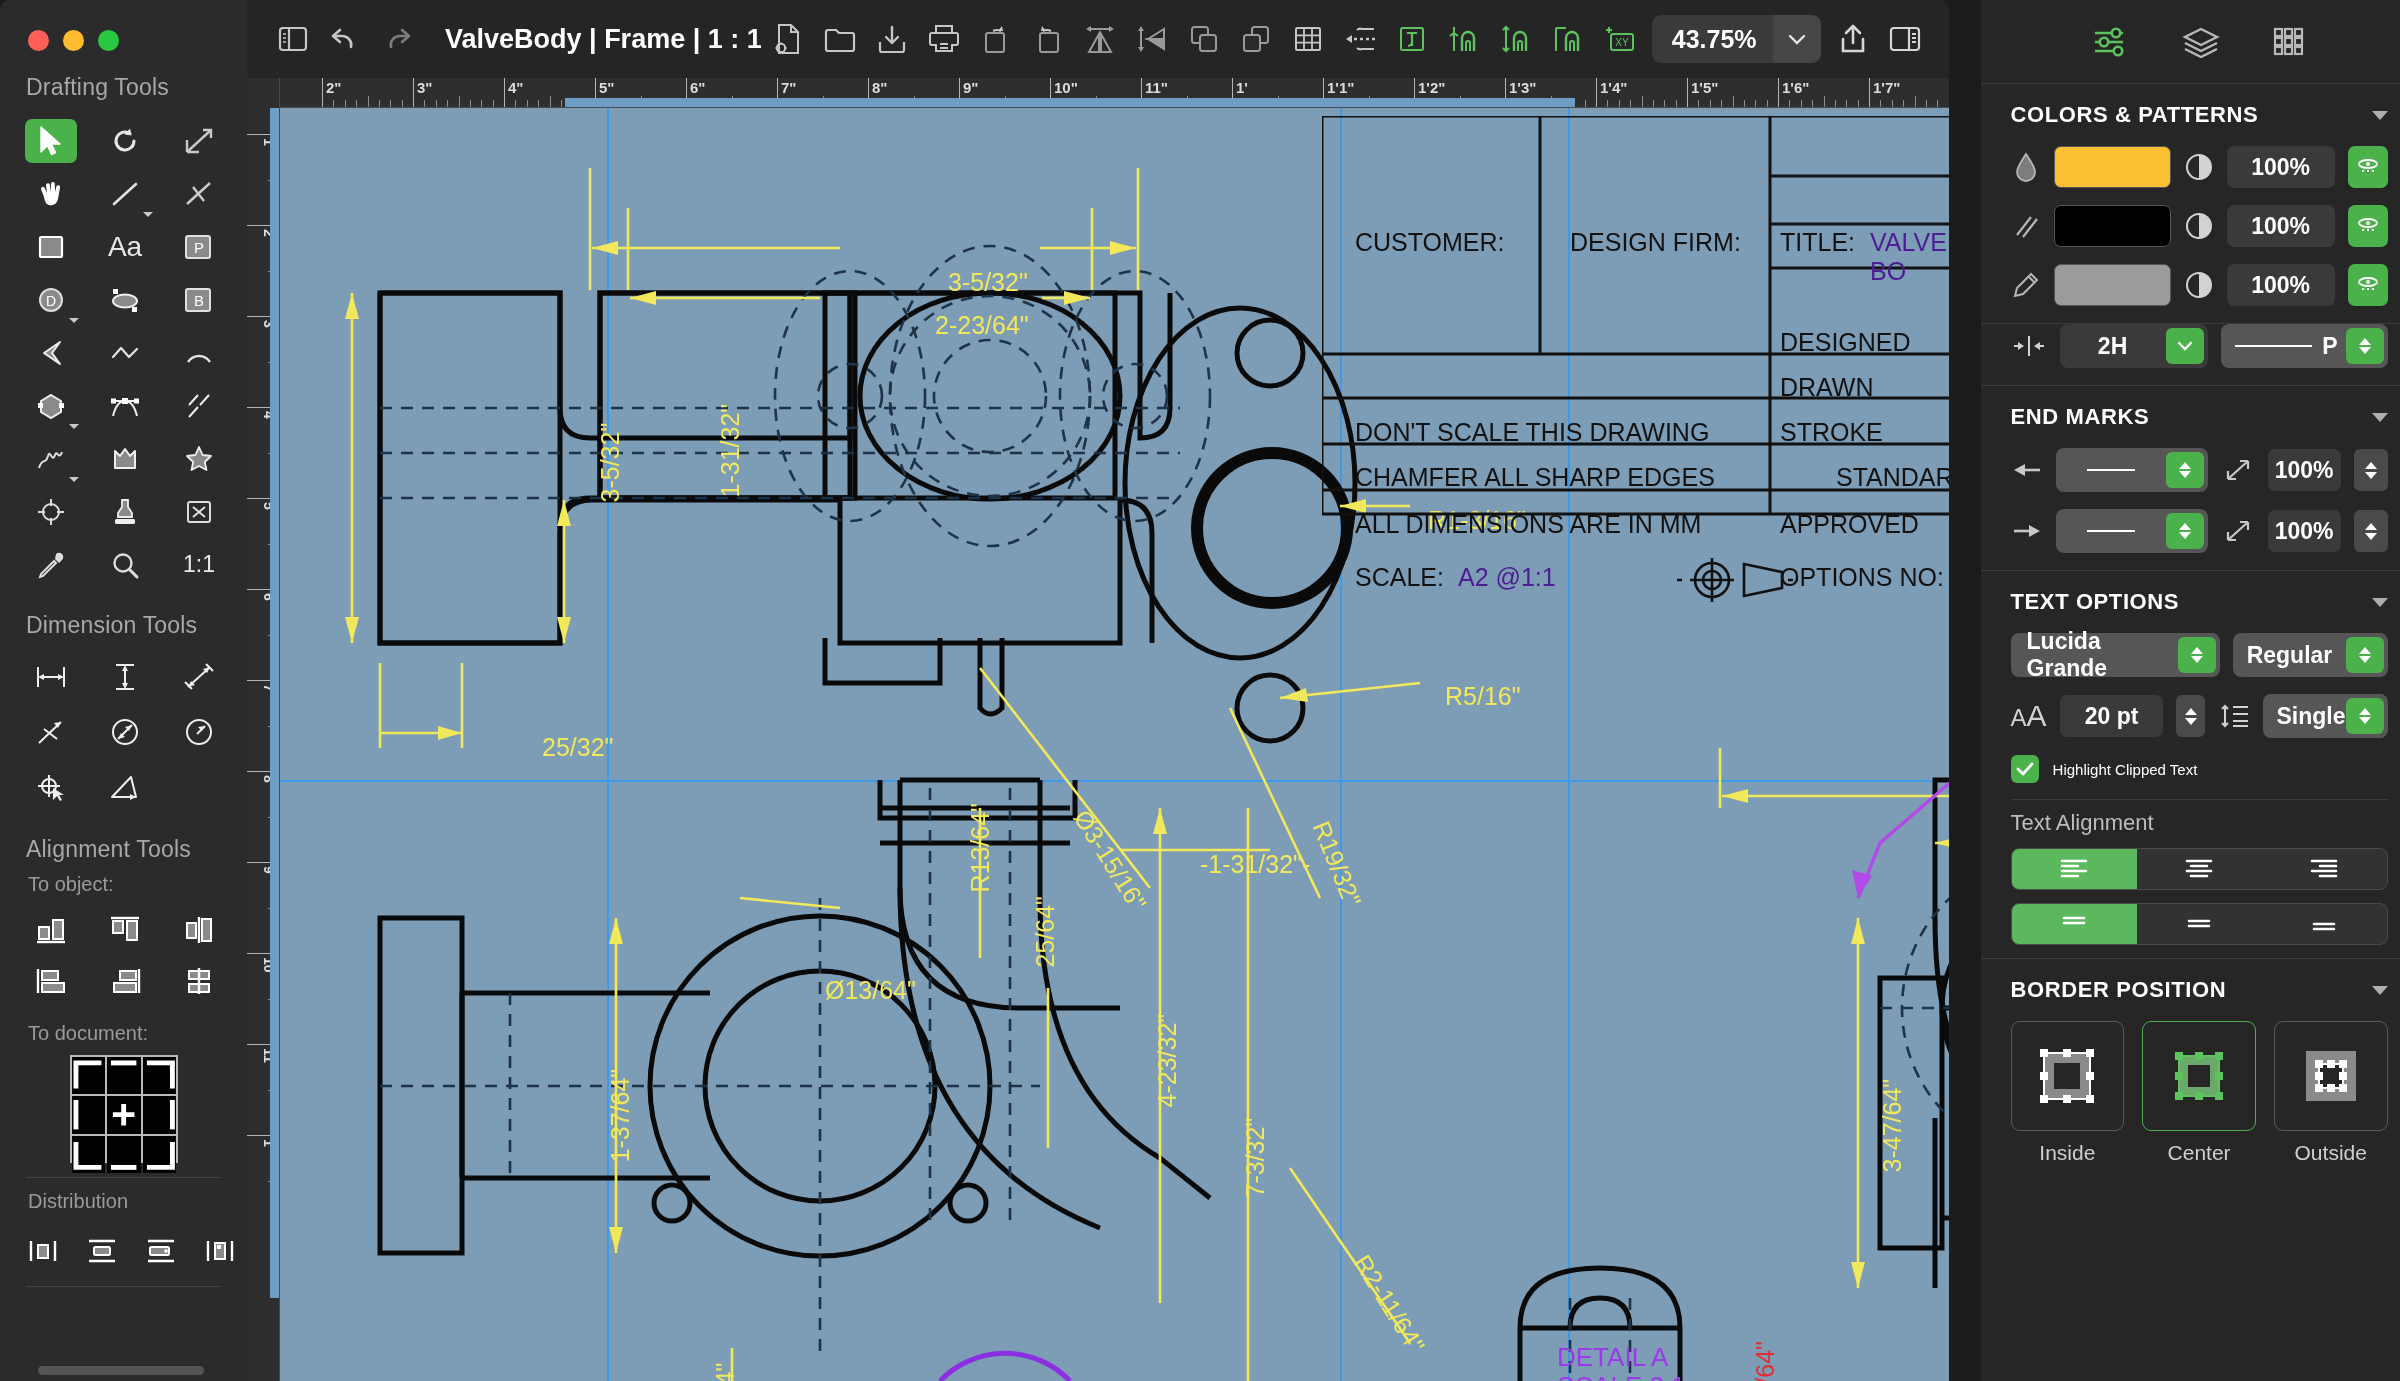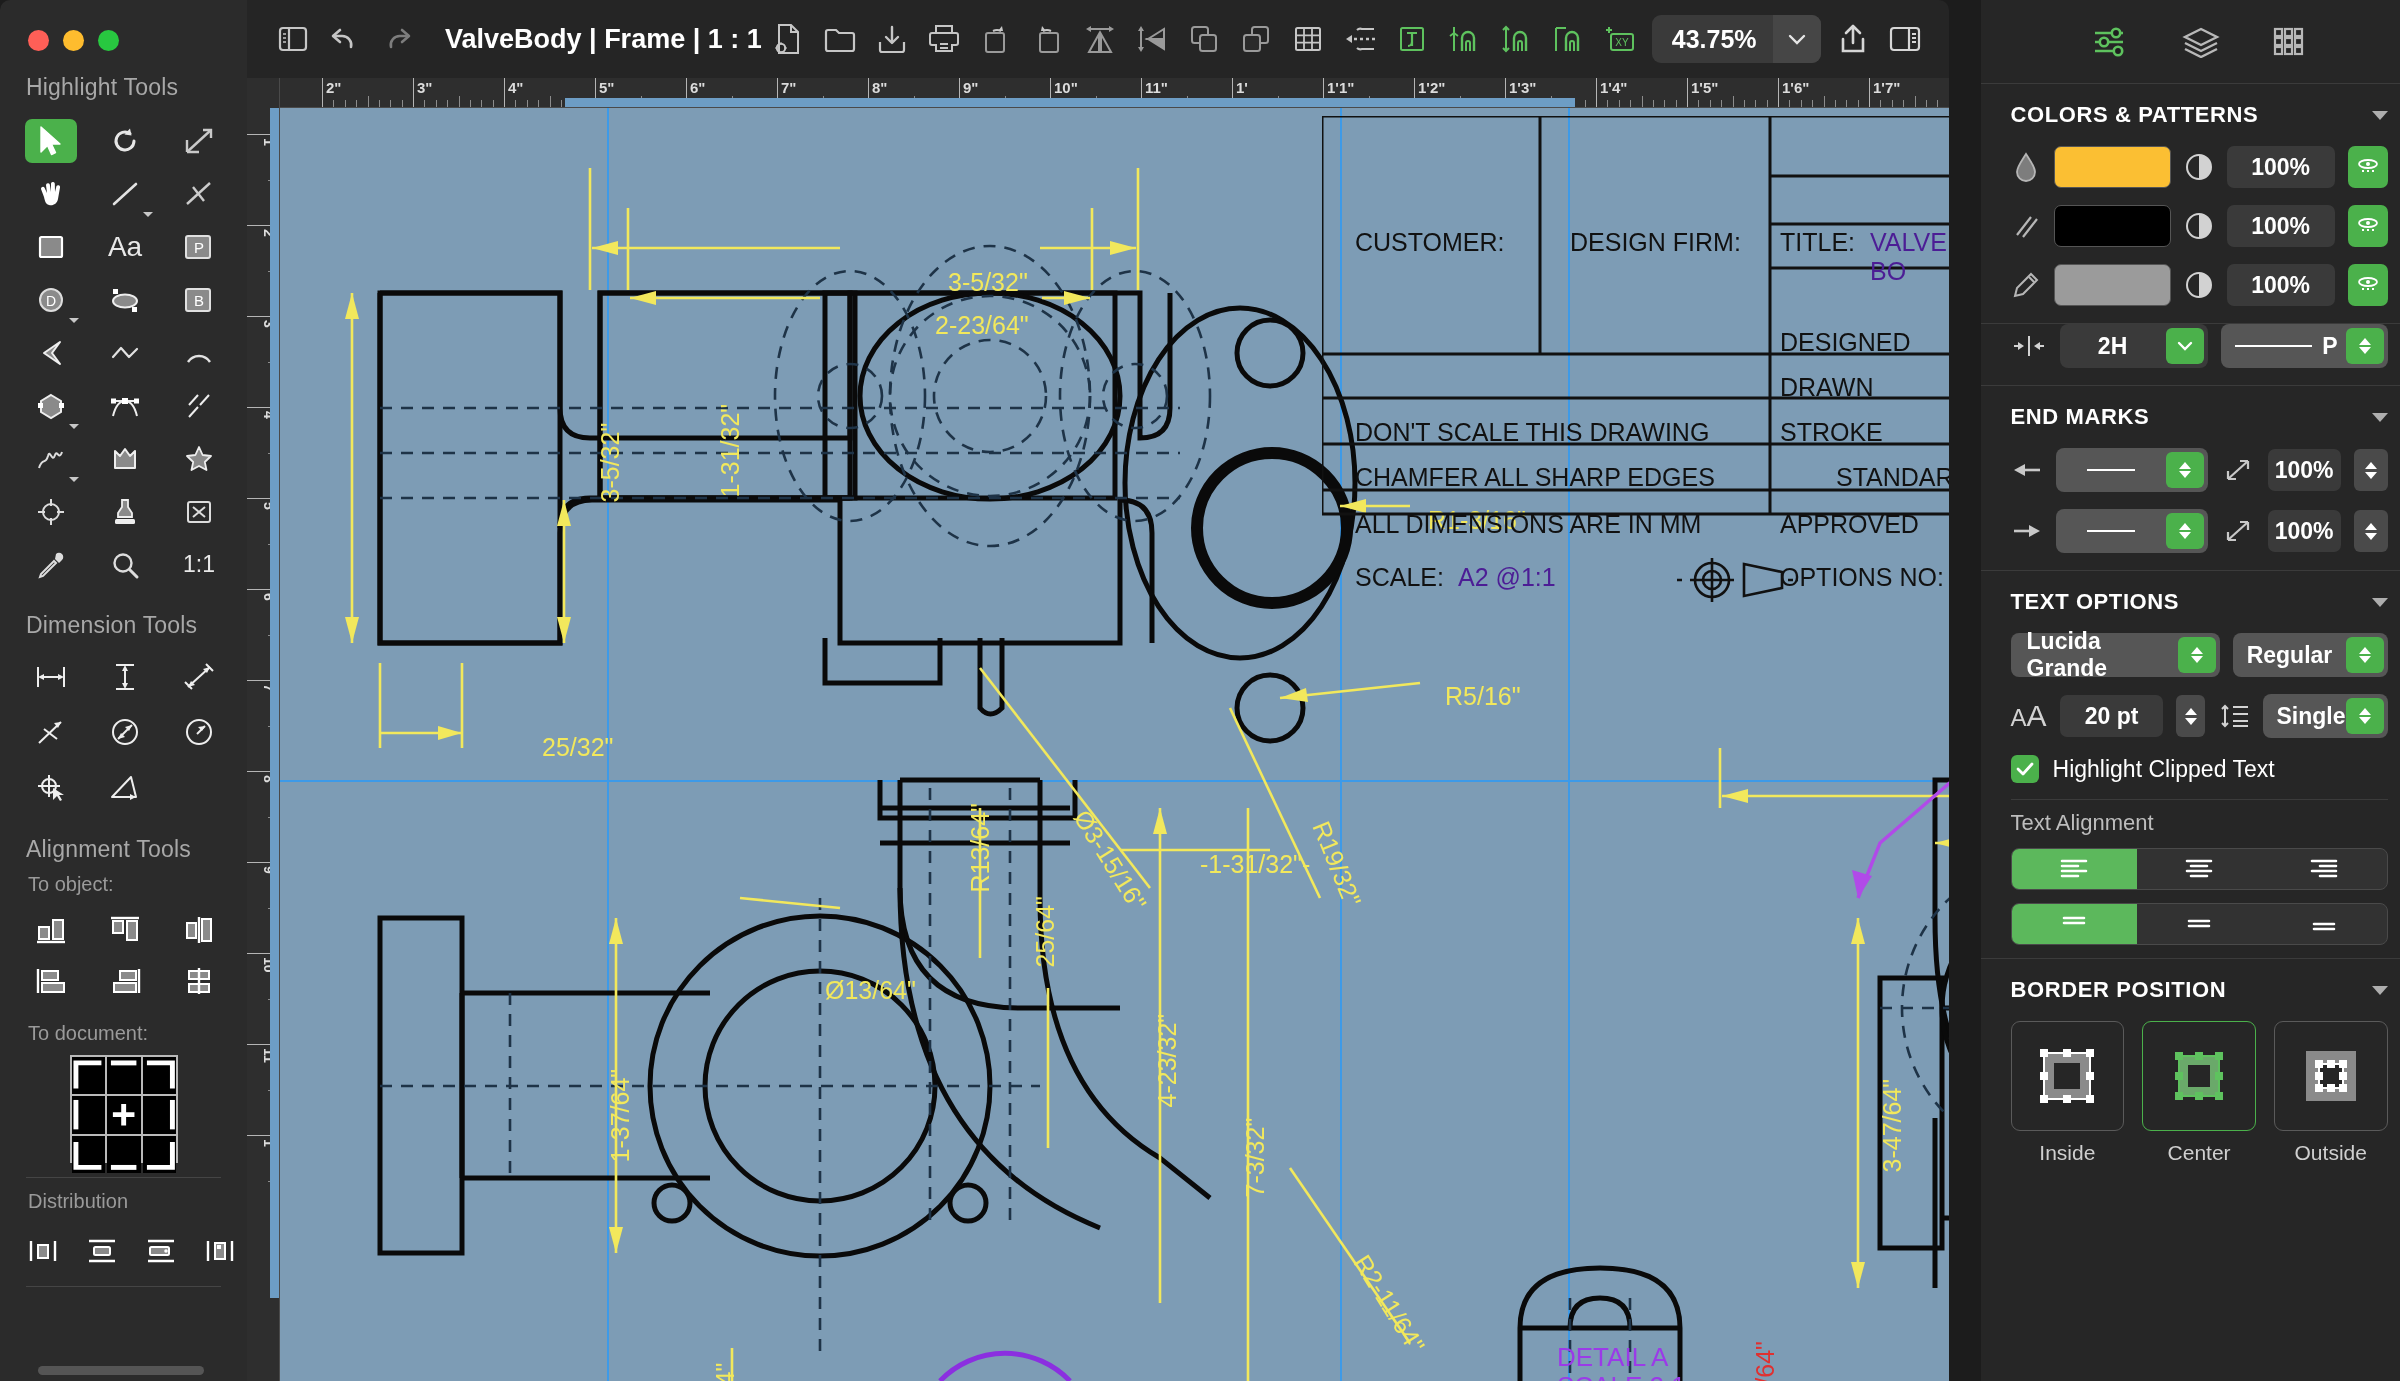--- a/index.html
+++ b/index.html
@@ -216,21 +216,21 @@
     display: flex; flex-direction: column; align-items: center; justify-content: center; gap: 2px;
   }
   .dd-grey-stepper {
     width: 34px; height: 42px; background: #4a4a4a; border-radius: 6px;
     display: flex; flex-direction: column; align-items: center; justify-content: center; gap: 3px;
   }
   .tri-up { width:0;height:0;border-left:6px solid transparent;border-right:6px solid transparent;border-bottom:7px solid #fff;}
   .tri-dn { width:0;height:0;border-left:6px solid transparent;border-right:6px solid transparent;border-top:7px solid #fff;}
   .chkbox { width: 28px; height: 28px; border-radius: 6px; background: #4bb14b;
             display:flex;align-items:center;justify-content:center; cursor:pointer; }
-  .chk-lbl { color: #fff; font-size: 23px; margin-left: 14px; }
+  .chk-lbl { color: #fff; font-size: 15px; margin-left: 14px; }
   .sublbl { color: #bdbdbd; font-size: 22px; margin: 10px 0 12px 0; }
   .seg {
     display: flex; height: 42px; border-radius: 8px; background: #323232;
     border: 1px solid #4a4a4a; overflow: hidden; margin-bottom: 13px;
   }
   .seg > div { flex: 1; display: flex; align-items: center; justify-content: center; cursor: pointer; }
   .seg > div.on { background: #5cb85c; }
   .bp-row { display: flex; gap: 18px; }
   .bp-cell { flex: 1; text-align: center; }
   .bp-box {
@@ -245,21 +245,21 @@
 
 <div class="app">
 
   <div class="sidebar">
     <div class="traffic">
       <div class="tl r"></div>
       <div class="tl y"></div>
       <div class="tl g"></div>
     </div>
 
-    <div class="sec-title">Highlight Tools</div>
+    <div class="sec-title">Drafting Tools</div>
 
     <div class="tool-grid">
 
       <div class="tool active">
           <div class="box">
         <svg width="26" height="32" viewBox="0 0 26 32">
               <path d="M3 2 L3 27 L9.5 20.5 L13.5 29.5 L17.5 27.5 L13.5 19 L22 19 Z" fill="#fff" stroke="#fff" stroke-width="1.4" stroke-linejoin="round"></path>
             </svg>
           </div>
         </div>

